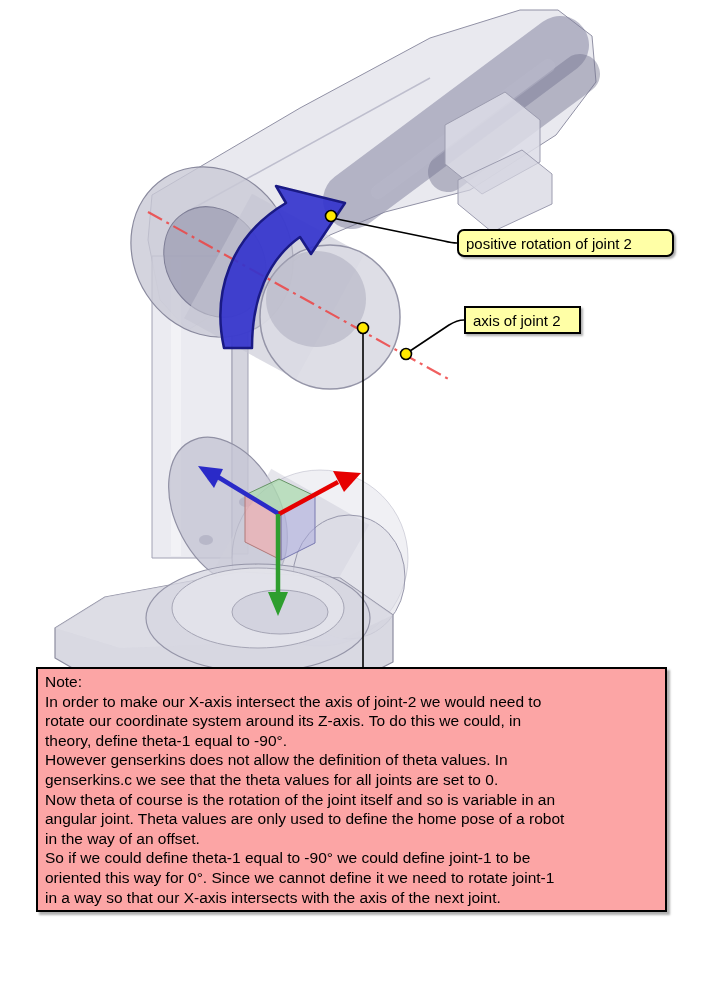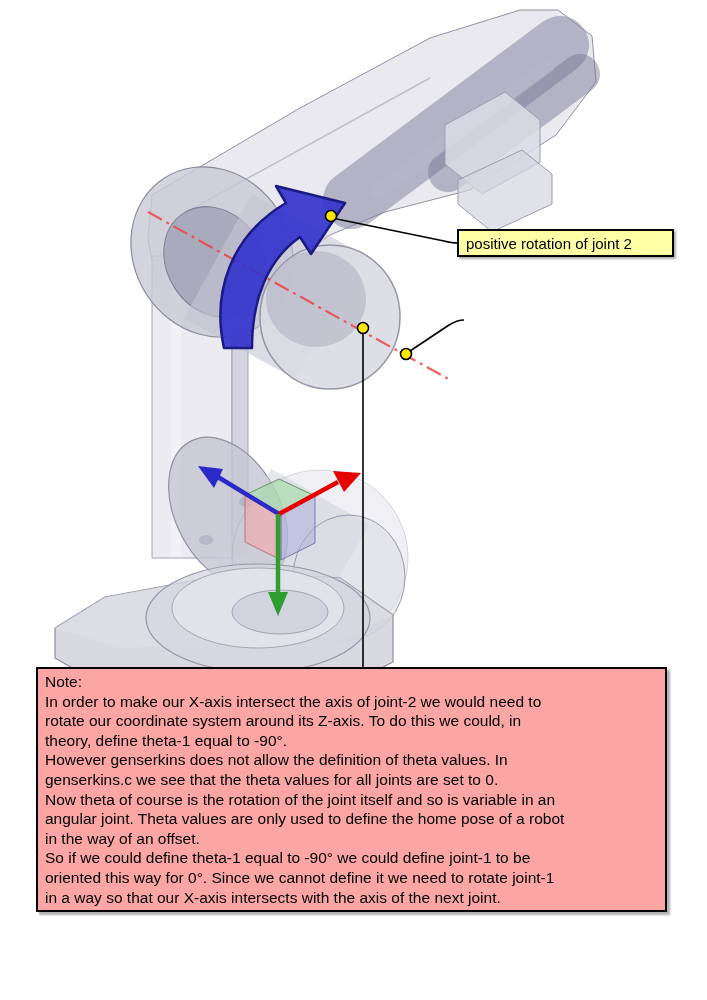--- a/index.html
+++ b/index.html
@@ -14,21 +14,21 @@
 
   .callout {
     position: absolute; z-index: 2;
     background: #FFFFA6;
     border: 2px solid #000000;
     box-shadow: 2px 2px 2px rgba(110,110,110,0.55);
     font-size: 15px; color: #000000;
     display: flex; align-items: center;
     padding: 0 7px; white-space: nowrap;
   }
-  #callout-positive-rotation { left: 457px; top: 229px; width: 217px; height: 28px; }
+  #callout-positive-rotation { left: 457px; top: 229px; width: 217px; height: 28px; border-radius: 7px; }
   #callout-axis { left: 464px; top: 306px; width: 117px; height: 28px; }
 
   #note-box {
     position: absolute; z-index: 2;
     left: 36px; top: 667px; width: 631px; height: 245px;
     background: #fca5a5;
     border: 2px solid #000000;
     box-shadow: 3px 3px 2px rgba(110,110,110,0.55);
     padding: 3px 7px;
   }
@@ -110,20 +110,23 @@
       <circle cx="331" cy="216" r="5.5" fill="#FFE800"></circle>
       <circle cx="363" cy="328" r="5.5" fill="#FFE800"></circle>
       <circle cx="406" cy="354" r="5.5" fill="#FFE800"></circle>
     </g>
   </svg>
 
   <div class="callout" id="callout-positive-rotation">
     <span>positive rotation of joint 2</span>
   </div>
 
+  <div class="callout" id="callout-axis">
+    <span>axis of joint 2</span>
+  </div>
 
   <div id="note-box">
     <div class="note-text">Note:
 In order to make our X-axis intersect the axis of joint-2 we would need to
 rotate our coordinate system around its Z-axis. To do this we could, in
 theory,  define theta-1 equal to -90°.
 However genserkins does not allow the definition of theta values. In
 genserkins.c we see that the theta values for all joints are set to 0.
 Now theta of course is the rotation of the joint itself and so is variable in an
 angular joint. Theta values are only used to define the home pose of a robot

